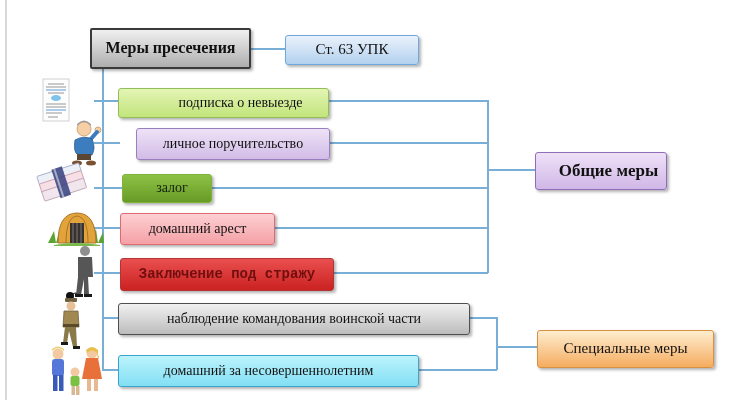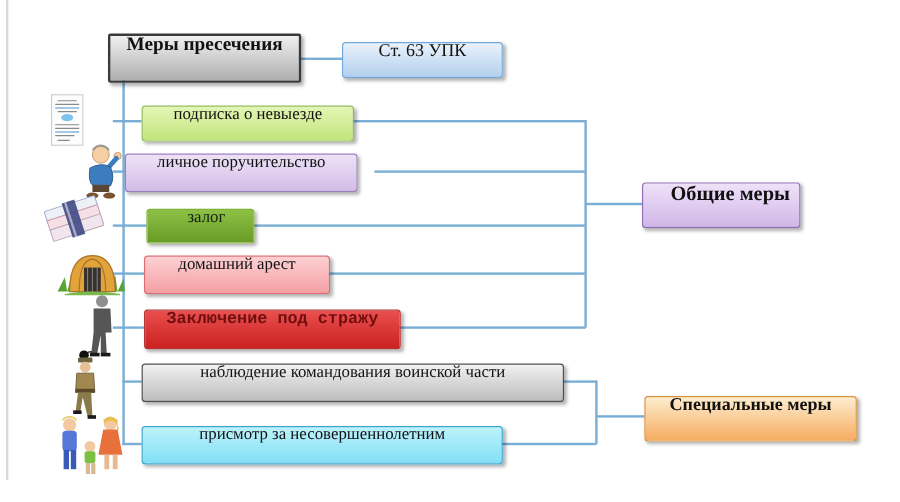--- a/index.html
+++ b/index.html
@@ -8,51 +8,51 @@
     font-family:"Liberation Serif", serif; overflow:hidden;
   }
   
   .line { position:absolute; background:#79aed6; }
   .hline { height:1.5px; }
   .vline { width:1.5px; }
   .frameline { position:absolute; background:#d9d9d9; width:1.5px; }
 
   
   .box {
-    position:absolute; display:flex; justify-content:center;
+    position:absolute; display:flex; align-items:center; justify-content:center;
     border-radius:3px; font-size:14px; color:#111; text-align:center;
     box-shadow:2px 2px 3px rgba(0,0,0,0.30); line-height:1.05;
   }
   .root-box {
     left:90px; top:28px; width:157px; height:37px;
     background:linear-gradient(#f0f0f0,#aeaeae);
     border:2px solid #3a3a3a; border-radius:2px;
     font-weight:bold; font-size:16px;
   }
   .article-box {
     left:285px; top:35px; width:132px; height:28px;
     background:linear-gradient(#eaf2fb,#b3d0ee);
     border:1.5px solid #6fa8dc; font-size:15px;
   }
-  .m1 { left:118px; top:88px;  width:175px; height:28px; background:linear-gradient(#e3f5b4,#c2e47c); border:1.5px solid #93bd57; }
-  .m2 { left:104px; top:128px; width:192px; height:30px; background:linear-gradient(#eee2f6,#d2bce7); border:1.5px solid #9a7fc0; }
+  .m1 { left:118px; top:88px;  width:175px; height:28px; background:linear-gradient(#e3f5b4,#c2e47c); border:1.5px solid #93bd57;padding-left:34px; }
+  .m2 { left:136px; top:128px; width:192px; height:30px; background:linear-gradient(#eee2f6,#d2bce7); border:1.5px solid #9a7fc0; }
   .m3 { left:122px; top:174px; width:78px;  height:27px; background:linear-gradient(#8dc145,#689a26); border:1.5px solid #7fb239; color:#14200c;padding-left:10px; }
   .m4 { left:120px; top:213px; width:153px; height:30px; background:linear-gradient(#fdd0d3,#f4a0a5); border:1.5px solid #dd6b70; }
   .m5 { left:120px; top:258px; width:212px; height:31px; background:linear-gradient(#ea4f4f,#cb2121); border:1.5px solid #b23434; color:#6f0f0f; font-weight:bold;font-family:Liberation Mono, monospace; }
   .m6 { left:118px; top:303px; width:350px; height:30px; background:linear-gradient(#f1f1f1,#bcbcbc); border:1.5px solid #4f4f4f; }
   .m7 { left:118px; top:355px; width:299px; height:30px; background:linear-gradient(#bcf3fc,#82dff4); border:1.5px solid #3aa5cf; }
   .general-box {
     left:535px; top:152px; width:115px; height:36px;
     background:linear-gradient(#efe1f8,#d0b7e7); border:1.5px solid #8f6db8;
     font-weight:bold; font-size:17px;padding-left:15px;
   }
   .special-box {
     left:537px; top:330px; width:175px; height:36px;
     background:linear-gradient(#feedcf,#f5ac60); border:1.5px solid #d8913f;
-    font-weight:bold; font-size:15px;
+    font-weight:normal; font-size:15px;
   }
   .icon { position:absolute; }
 </style>
 </head>
 <body>
 
 <div class="stage">
 
   <div class="frameline" style="left:5px; top:0; height:400px;"></div>
 
@@ -98,21 +98,21 @@
   <div class="box m4">
     <span>домашний арест</span>
   </div>
   <div class="box m5">
     <span>Заключение под стражу</span>
   </div>
   <div class="box m6">
     <span>наблюдение командования воинской части</span>
   </div>
   <div class="box m7">
-    <span>присмотр за несовершеннолетним</span>
+    <span>домашний за несовершеннолетним</span>
   </div>
 
   <div class="box general-box">
     <span>Общие меры</span>
   </div>
   <div class="box special-box">
     <span>Специальные меры</span>
   </div>
 
   <svg class="icon" style="left:42px; top:78px;" width="28" height="44" viewBox="0 0 28 44">

